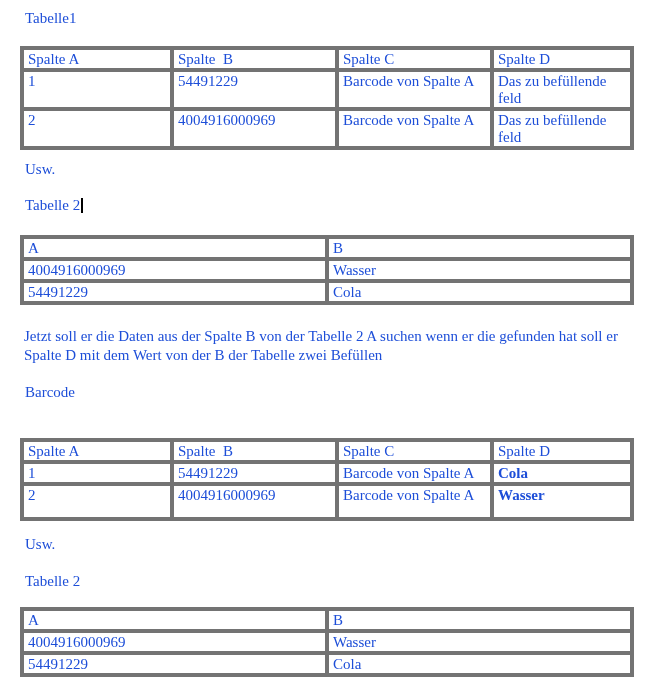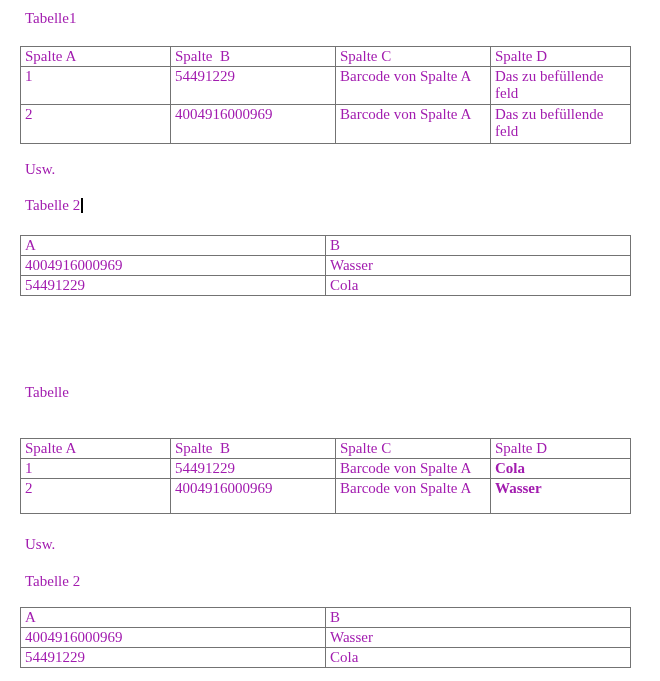--- a/index.html
+++ b/index.html
@@ -5,21 +5,21 @@
   html, body {
     margin: 0;
     padding: 0;
     background: #ffffff;
   }
   .page {
     position: relative;
     width: 660px;
     height: 681px;
     background: #ffffff;
-    color: #a21caf;
+    color: #1d4ed8;
     font-family: "Liberation Serif", "DejaVu Serif", serif;
     font-size: 15px;
     line-height: 17px;
     overflow: hidden;
   }
   .txt {
     position: absolute;
     left: 25px;
     white-space: pre-wrap;
   }
@@ -31,21 +31,21 @@
   }
   table {
     position: absolute;
     left: 20px;
     border-collapse: collapse;
     table-layout: fixed;
     width: 610px;
     background: #ffffff;
   }
   th, td {
-    border: 1px solid #737373;
+    border: 4px solid #737373;
     font-weight: normal;
     font-size: 15px;
     line-height: 17px;
     text-align: left;
     vertical-align: top;
     padding: 1px 4px 0 4px;
     overflow: hidden;
   }
   th { white-space: pre-wrap; }
   tr.r20 { height: 20px; }
@@ -122,22 +122,23 @@
       <td>4004916000969</td>
       <td>Wasser</td>
     </tr>
     <tr class="r20">
       <td>54491229</td>
       <td>Cola</td>
     </tr>
   </tbody>
     </table>
 
+  <div class="para" style="top:327px;">Jetzt soll er die Daten aus der Spalte B von der Tabelle 2 A suchen wenn er die gefunden hat soll er Spalte D mit dem Wert von der B der Tabelle zwei Befüllen</div>
 
-  <div class="txt" style="top:384px;">Tabelle</div>
+  <div class="txt" style="top:384px;">Barcode</div>
 
   <table style="top:438px;">
     <colgroup>
       <col style="width:150px">
         <col style="width:165px">
         <col style="width:155px">
         <col style="width:140px">
     </colgroup>
     <tbody>
         <tr class="r20">

